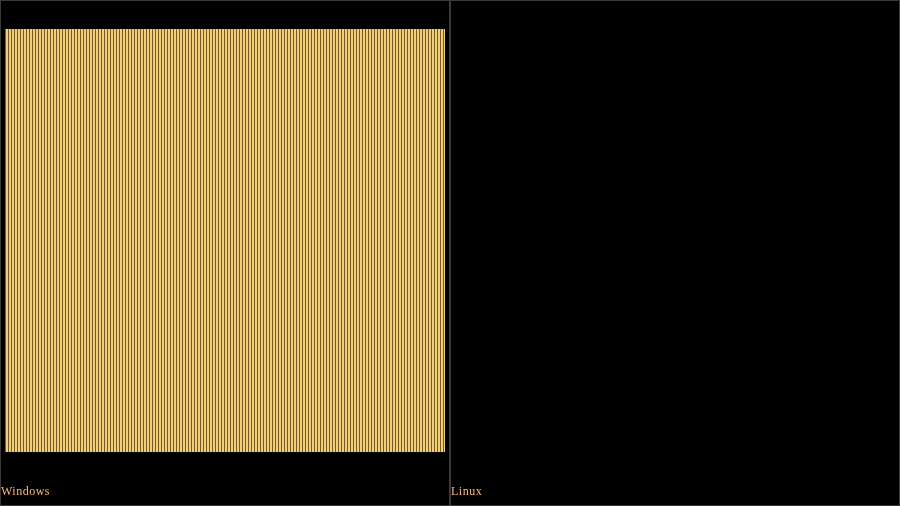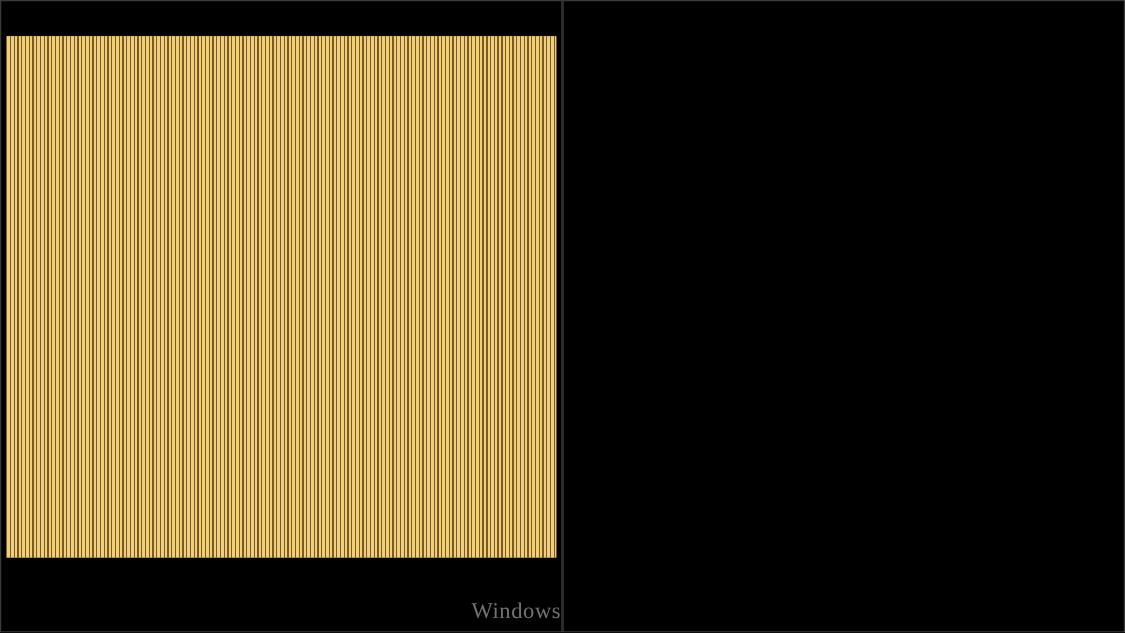--- a/index.html
+++ b/index.html
@@ -40,34 +40,35 @@
         #f0cf7a 1px,
         #f0cf7a 3px
       );
     }
     .glyph-linux {
       width: 100%;
       height: 100%;
       background: #000;
     }
     .caption {
-      text-align: right;
-      color: #737373;
-      font-size: 18px;
+      text-align: left;
+      color: #fdba74;
+      font-size: 12px;
       padding: 4px 0 6px 0;
       letter-spacing: 0.5px;
     }
   </style>
 </head>
 <body>
 
 <div class="panel">
   <div class="panel-body">
     <div class="glyph-windows"></div>
   </div>
   <div class="caption">Windows</div>
 </div>
 
 <div class="panel">
   <div class="panel-body">
     <div class="glyph-linux"></div>
   </div>
+  <div class="caption">Linux</div>
 </div>
 
 </body></html>

